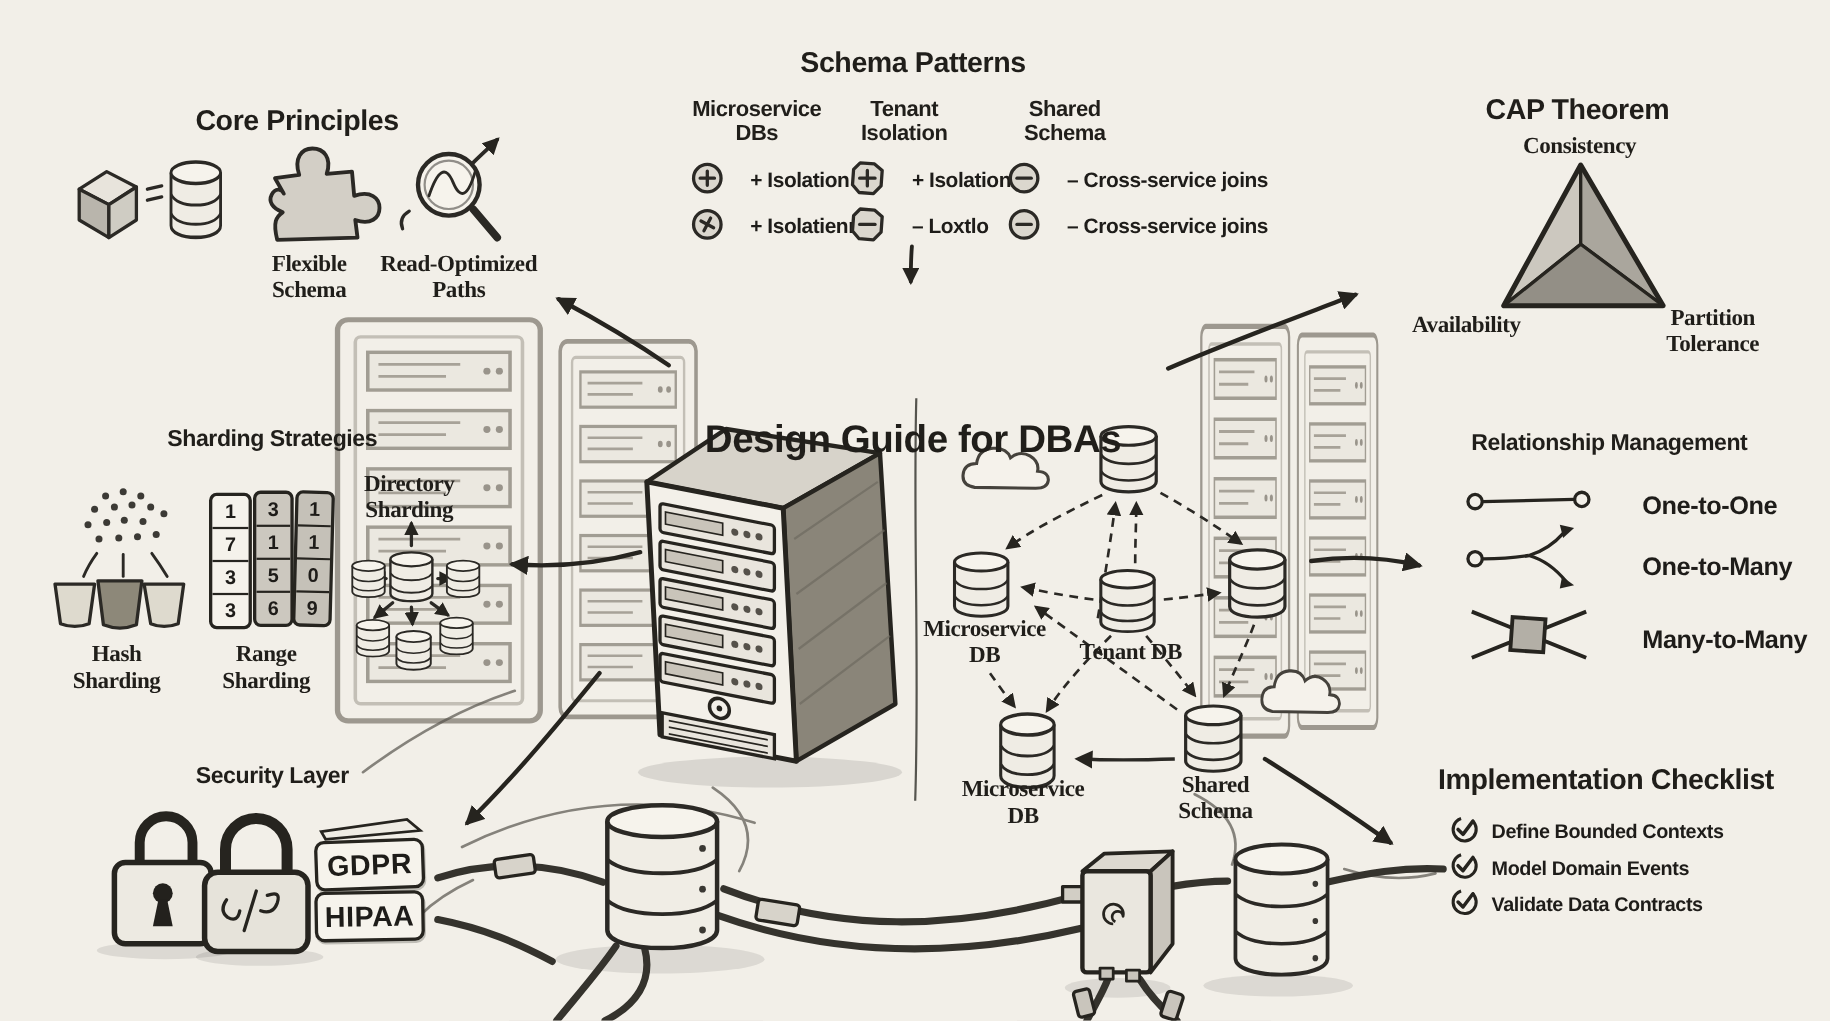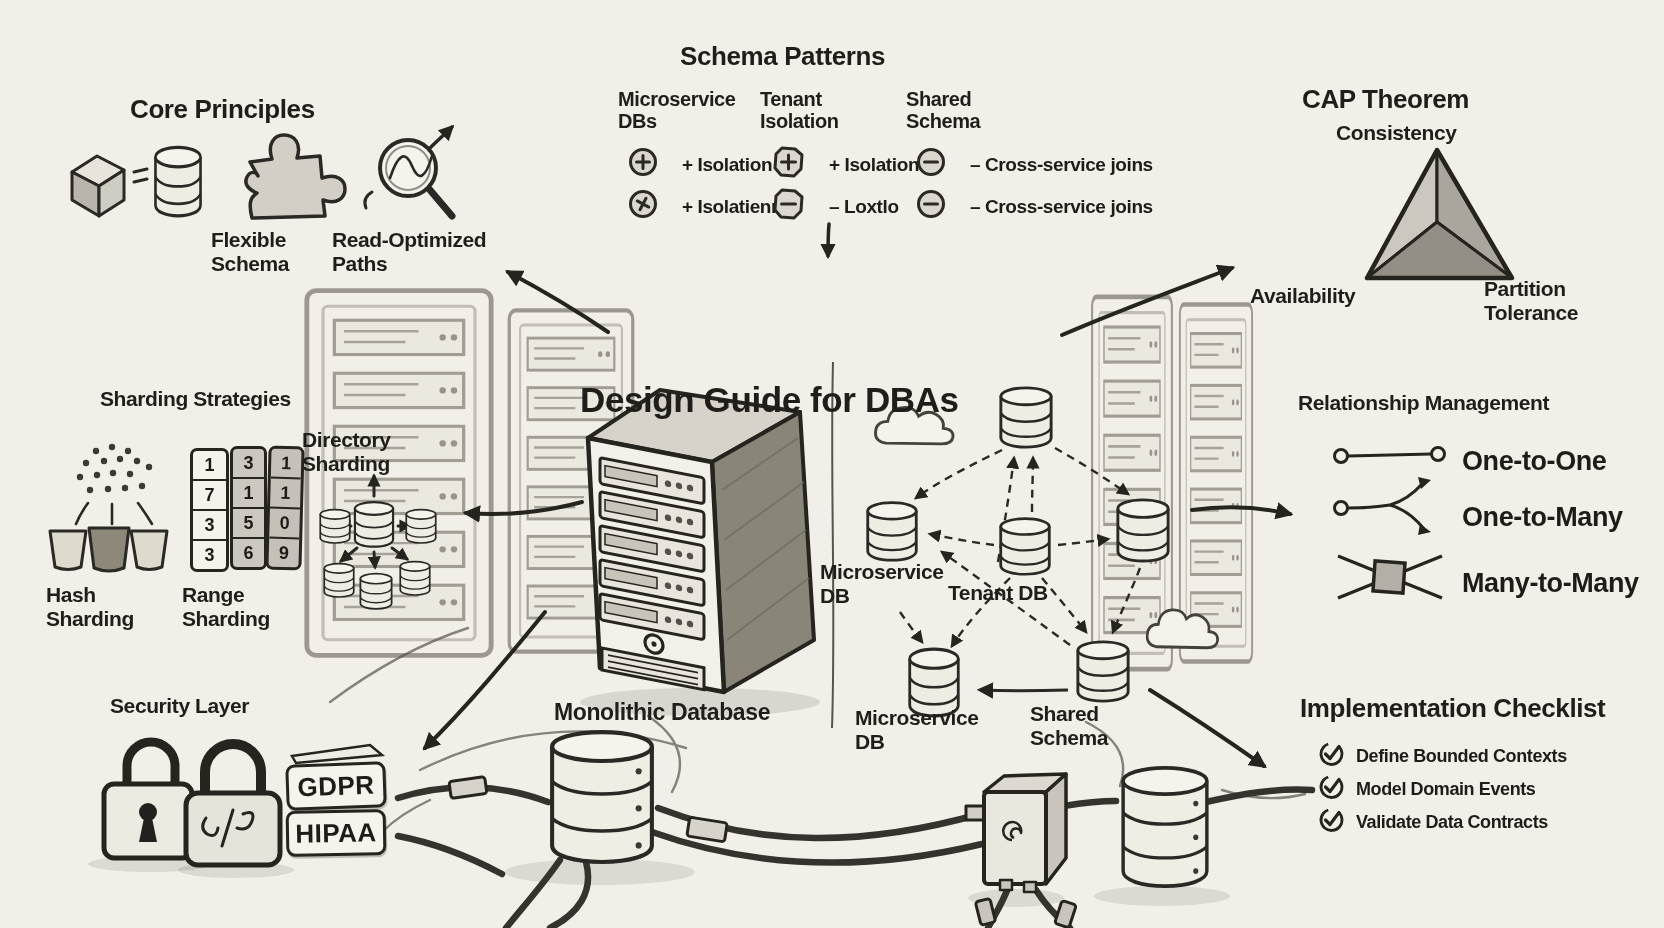--- a/index.html
+++ b/index.html
@@ -1,32 +1,32 @@
 <!DOCTYPE html>
 <html><head>
 <meta charset="utf-8">
 <style>
   html,body{margin:0;padding:0;background:#e7e4dd;}
   .canvas{position:relative;width:1664px;height:928px;background:#f2efe8;overflow:hidden;
           font-family:"Liberation Sans","DejaVu Sans",sans-serif;color:#1e1c19;}
   .scene{position:absolute;left:0;top:0;}
-  .t{position:absolute;font-weight:bold;text-align:left;white-space:pre-line;
+  .t{position:absolute;font-weight:bold;text-align:center;white-space:pre-line;
      line-height:1.12;letter-spacing:-0.4px;color:#201e1a;}
   .s35{font-size:35px;line-height:1.12;}
   .s26{font-size:26px;}
   .s25{font-size:21px;}
   .s23{font-size:23px;}
-  .s21{font-size:21px;}
+  .s21{font-size:21px;font-family:Liberation Serif, serif;}
   .s20{font-size:20px;}
   .sprow{position:absolute;display:flex;align-items:center;gap:24px;font-weight:bold;
          font-size:19px;letter-spacing:-0.4px;white-space:nowrap;}
   .clrow{position:absolute;display:flex;align-items:center;gap:11px;font-weight:bold;
          font-size:18px;letter-spacing:-0.4px;white-space:nowrap;}
-  .relrow-label{position:absolute;font-weight:bold;font-size:27px;letter-spacing:-0.4px;
-         text-align:left;white-space:nowrap;}
+  .relrow-label{position:absolute;font-weight:bold;font-size:23px;letter-spacing:-0.4px;
+         text-align:left;white-space:nowrap;margin-left:31px;}
   .glyph{position:absolute;}
   .badge{position:absolute;width:94px;height:40px;border:3.5px solid #26241f;border-radius:9px;
          background:#f6f3ec;display:flex;align-items:center;justify-content:center;
          font-weight:bold;font-size:26px;letter-spacing:0.5px;box-shadow:1px 2px 0 rgba(40,38,33,.25);}
   .range-col{position:absolute;border:3px solid #26241f;border-radius:7px;overflow:hidden;}
   .range-cell{width:100%;height:28px;display:flex;align-items:center;justify-content:center;
          font-weight:bold;font-size:18px;border-top:2.5px solid #26241f;}
   .range-cell:first-child{border-top:none;}
 </style>
 </head>
@@ -419,21 +419,20 @@
   <div class="range-cell">1</div>
   <div class="range-cell">1</div>
   <div class="range-cell">0</div>
   <div class="range-cell">9</div>
 </div>
 
 <div class="t s25" style="left:110px;top:694px;width:275px;">Security Layer</div>
 <div class="badge" style="left:286px;top:763px;transform:rotate(-2deg);">GDPR</div>
 <div class="badge" style="left:286px;top:810px;transform:rotate(-1deg);">HIPAA</div>
 
-<div class="t s23" style="left:554px;top:700px;width:260px;">Monolithic Database</div>
 
 <div class="t s21" style="left:820px;top:560px;width:150px;">Microservice
 DB</div>
 <div class="t s21" style="left:948px;top:581px;width:160px;">Tenant DB</div>
 <div class="t s21" style="left:855px;top:706px;width:150px;">Microservice
 DB</div>
 <div class="t s21" style="left:1030px;top:702px;width:150px;">Shared
 Schema</div>
 
 <div class="t s25" style="left:1298px;top:391px;width:330px;">Relationship Management</div>

